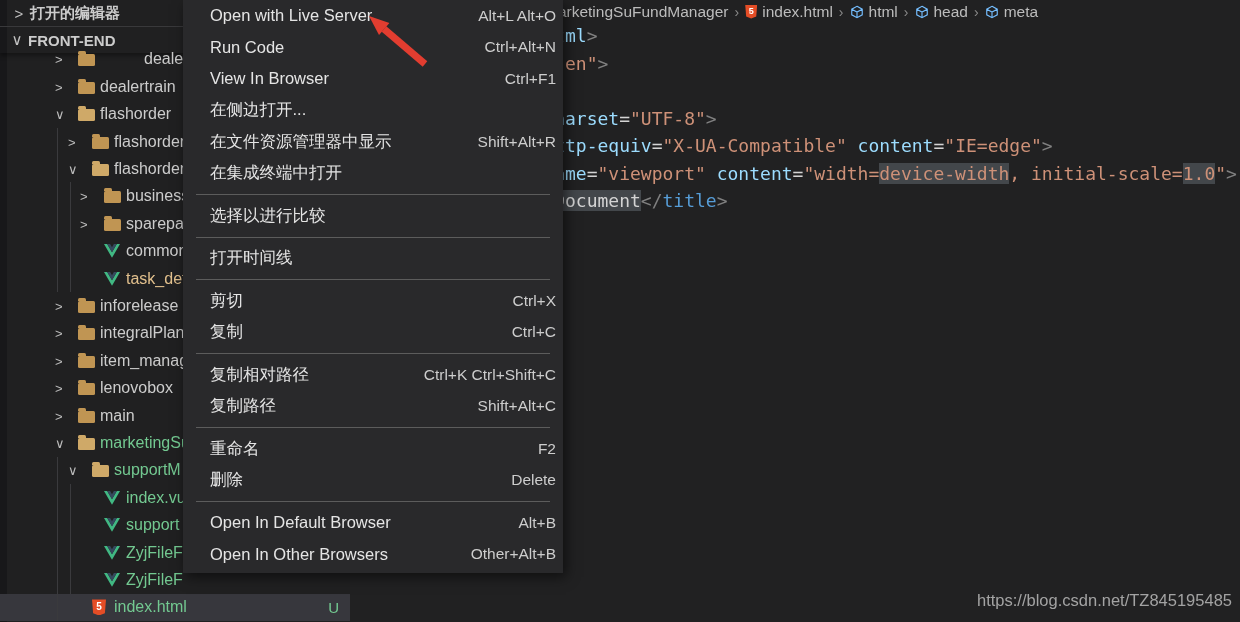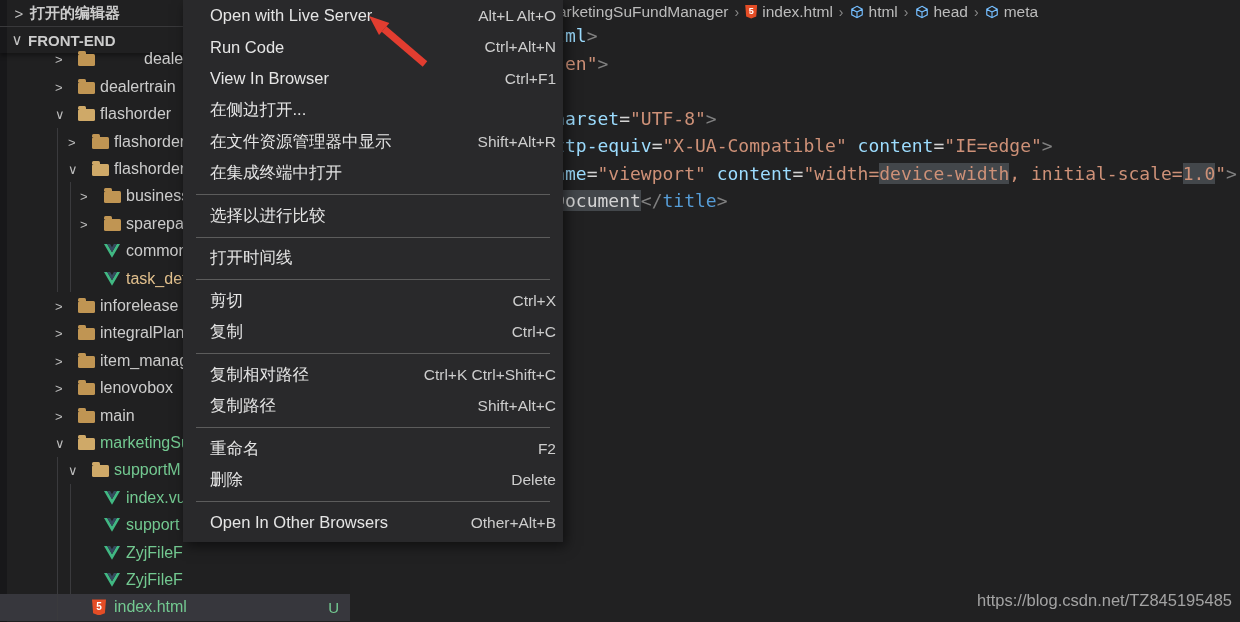--- a/index.html
+++ b/index.html
@@ -305,20 +305,24 @@
     <div class="menu-item">
       <span>重命名</span>
       <span class="sc">F2</span>
     </div>
     <div class="menu-item">
       <span>删除</span>
       <span class="sc">Delete</span>
     </div>
     <div class="menu-sep"></div>
     <div class="menu-item">
+      <span>Open In Default Browser</span>
+      <span class="sc">Alt+B</span>
+    </div>
+    <div class="menu-item">
       <span>Open In Other Browsers</span>
       <span class="sc">Other+Alt+B</span>
     </div>
   </div>
 
 <svg id="arrow-overlay" viewBox="0 0 110 110">
   <line x1="75" y1="64" x2="34" y2="29" stroke="#e23d30" stroke-width="7"></line>
   <polygon points="19,16 39.4,22.9 29,35.1" fill="#e23d30"></polygon>
 </svg>
 

